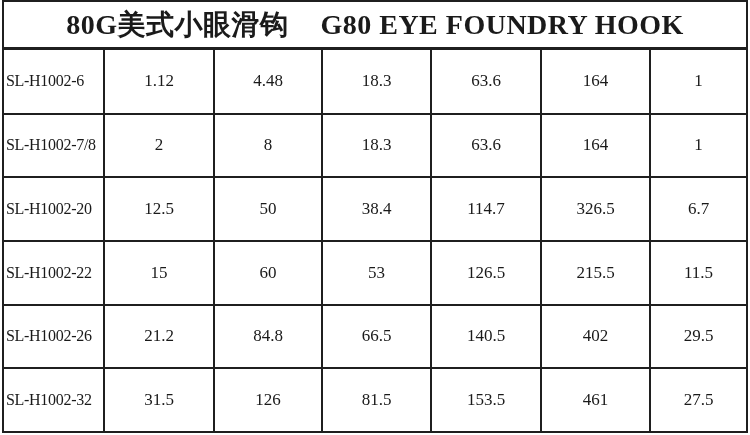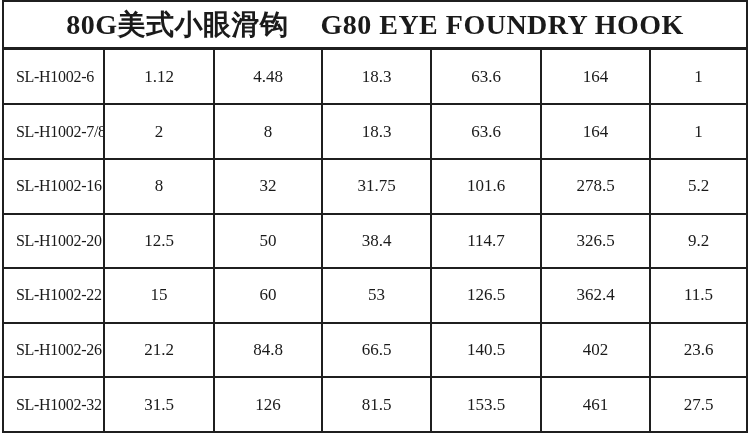--- a/index.html
+++ b/index.html
@@ -44,21 +44,21 @@
   }
   .hline { line-height: 21px; }
   .hline.cn { font-weight: bold; }
   .spec td {
     text-align: center;
     vertical-align: middle;
     font-size: 17px;
   }
   .spec td.col-0 {
     text-align: left;
-    padding-left: 12px;
+    padding-left: 2px;
     font-size: 16px;
     letter-spacing: -0.3px;
   }
 </style>
 </head>
 <body>
 
 <table class="spec">
   <colgroup>
     <col style="width:101px">
@@ -89,54 +89,45 @@
       <tr>
         <td class="col-0">SL-H1002-7/8</td>
         <td class="col-1">2</td>
         <td class="col-2">8</td>
         <td class="col-3">18.3</td>
         <td class="col-4">63.6</td>
         <td class="col-5">164</td>
         <td class="col-6">1</td>
       </tr>
       <tr>
-        <td class="col-0">SL-H1002-16</td>
-        <td class="col-1">8</td>
-        <td class="col-2">32</td>
-        <td class="col-3">31.75</td>
-        <td class="col-4">101.6</td>
-        <td class="col-5">278.5</td>
-        <td class="col-6">5.2</td>
-      </tr>
-      <tr>
         <td class="col-0">SL-H1002-20</td>
         <td class="col-1">12.5</td>
         <td class="col-2">50</td>
         <td class="col-3">38.4</td>
         <td class="col-4">114.7</td>
         <td class="col-5">326.5</td>
-        <td class="col-6">9.2</td>
+        <td class="col-6">6.7</td>
       </tr>
       <tr>
         <td class="col-0">SL-H1002-22</td>
         <td class="col-1">15</td>
         <td class="col-2">60</td>
         <td class="col-3">53</td>
         <td class="col-4">126.5</td>
-        <td class="col-5">362.4</td>
+        <td class="col-5">215.5</td>
         <td class="col-6">11.5</td>
       </tr>
       <tr>
         <td class="col-0">SL-H1002-26</td>
         <td class="col-1">21.2</td>
         <td class="col-2">84.8</td>
         <td class="col-3">66.5</td>
         <td class="col-4">140.5</td>
         <td class="col-5">402</td>
-        <td class="col-6">23.6</td>
+        <td class="col-6">29.5</td>
       </tr>
       <tr>
         <td class="col-0">SL-H1002-32</td>
         <td class="col-1">31.5</td>
         <td class="col-2">126</td>
         <td class="col-3">81.5</td>
         <td class="col-4">153.5</td>
         <td class="col-5">461</td>
         <td class="col-6">27.5</td>
       </tr>

